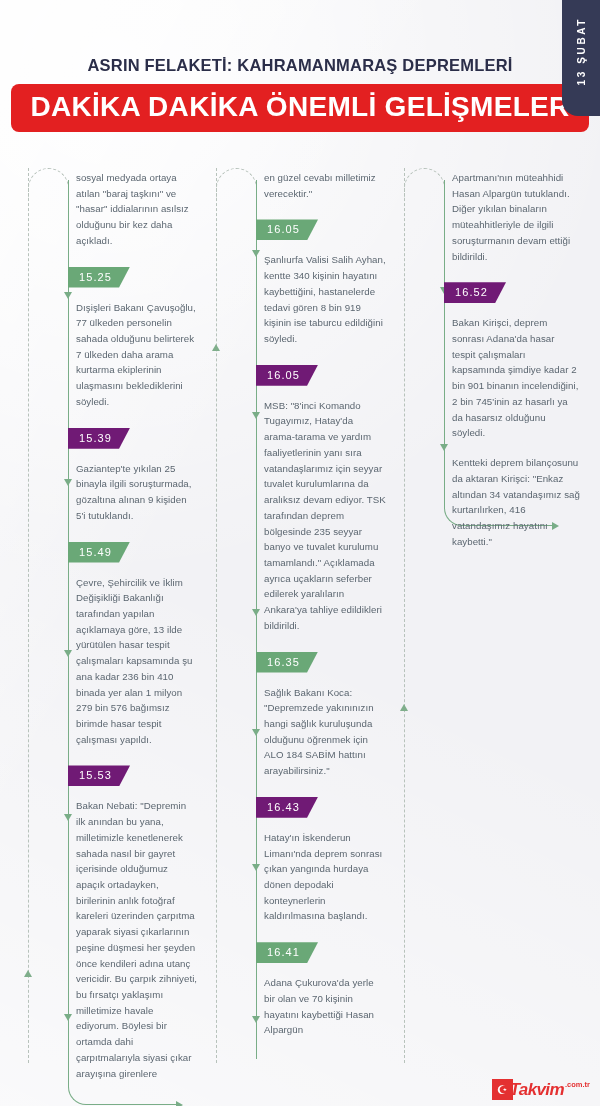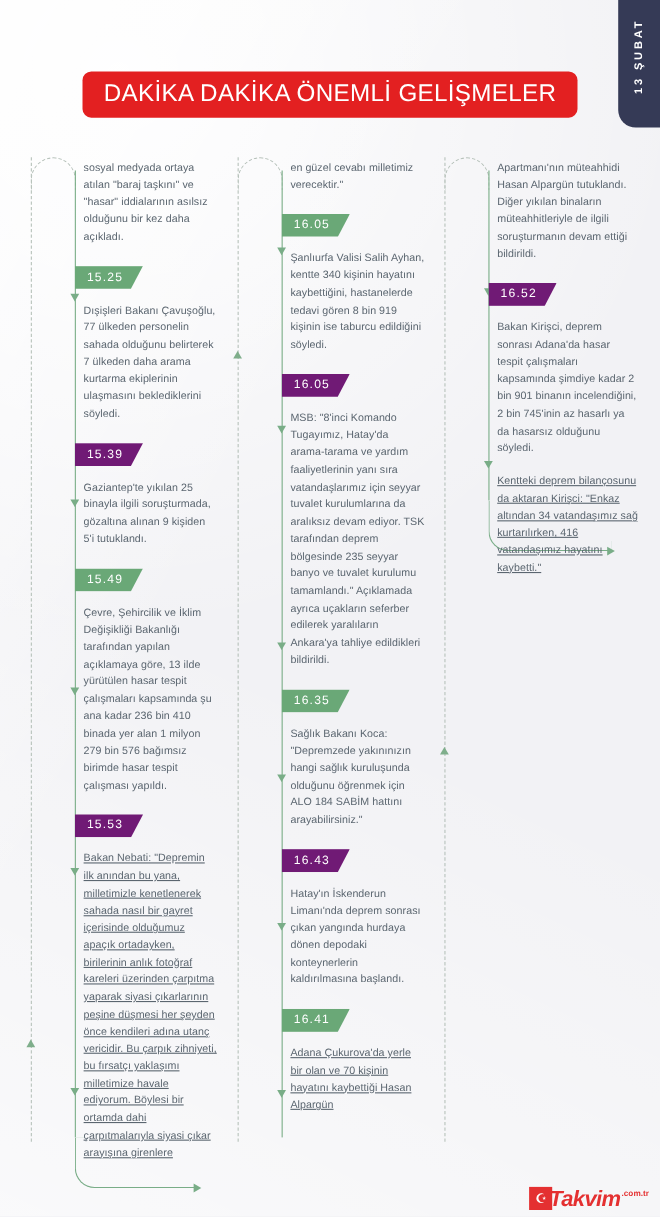--- a/index.html
+++ b/index.html
@@ -61,22 +61,22 @@
     font-size: 16.5px;
     font-weight: bold;
     letter-spacing: 0.2px;
     white-space: nowrap;
   }
   .banner {
     display: inline-block;
     margin-top: 9px;
     background: #e32021;
     color: #ffffff;
-    font-size: 22px;
-    font-weight: normal;
+    font-size: 28px;
+    font-weight: bold;
     letter-spacing: 0.3px;
     padding: 7px 19px 9px;
     border-radius: 8px;
     white-space: nowrap;
   }
 
   
   .board {
     position: relative;
     z-index: 2;
@@ -173,21 +173,21 @@
   }
   .col-3 .col-body { padding-right: 2px; }
 
   .para {
     color: #5b6670;
     font-size: 9.7px;
     line-height: 1.62;
     margin-bottom: 14px;
     letter-spacing: 0.05px;
   }
-  .para:last-child { margin-bottom: 0; text-decoration: underline; }
+  .para:last-child { margin-bottom: 0; }
 
   
   .time-badge {
     display: inline-block;
     position: relative;
     color: #ffffff;
     font-size: 11px;
     font-weight: normal;
     letter-spacing: 1.1px;
     padding: 4px 18px 5px 11px;
@@ -213,21 +213,21 @@
     background: #e32021;
     display: flex;
     align-items: center;
     justify-content: center;
     color: #ffffff;
     font-size: 12px;
     line-height: 1;
   }
   .logo-word {
     color: #e32021;
-    font-size: 20px;
+    font-size: 17px;
     font-weight: bold;
     font-style: italic;
     letter-spacing: -0.6px;
     margin-left: -3px;
     line-height: 1;
   }
   .logo-tld {
     color: #e32021;
     font-size: 7.5px;
     font-weight: bold;
@@ -239,20 +239,21 @@
 </head>
 <body>
 
 <div class="bg-sheen"></div>
 
 <div class="date-tab">
   <span>13 ŞUBAT</span>
 </div>
 
 <div class="header">
+  <div class="kicker">ASRIN FELAKETİ: KAHRAMANMARAŞ DEPREMLERİ</div>
   <div class="banner">DAKİKA DAKİKA ÖNEMLİ GELİŞMELER</div>
 </div>
 
 <div class="board">
 
   <div class="col col-1">
     <div class="rail-cap"></div>
     <div class="rail-dashed"></div>
     <div class="rail-dashed-arrow" style="bottom:82px"></div>
     <div class="rail-solid"></div>

